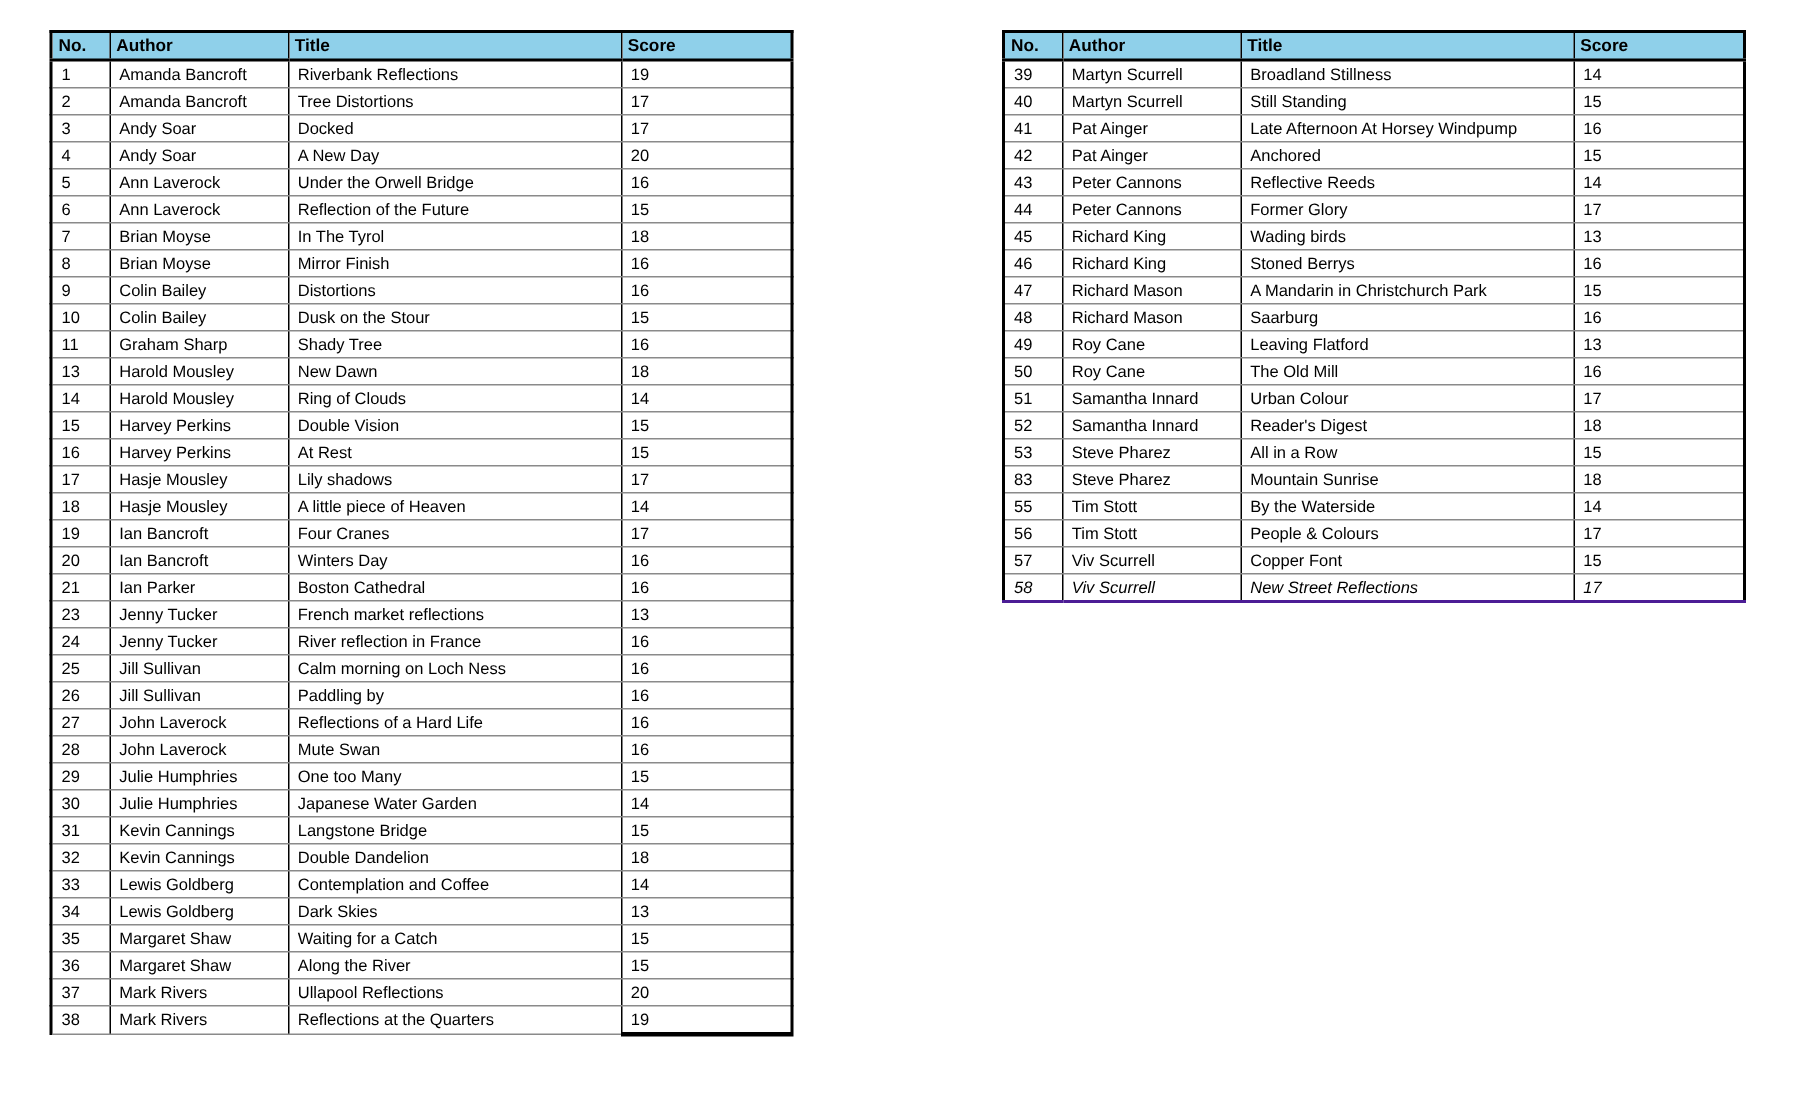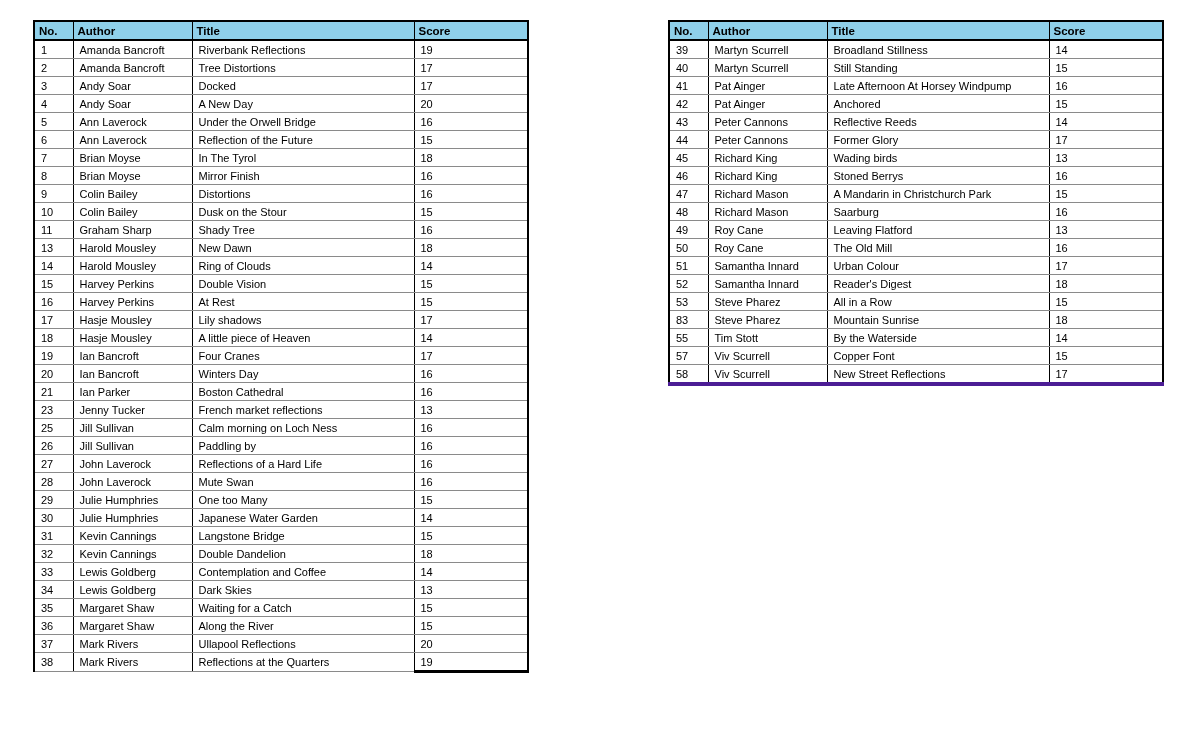--- a/index.html
+++ b/index.html
@@ -57,21 +57,22 @@
     border-bottom: 1px solid #8a8a8a;
     vertical-align: middle;
     white-space: nowrap;
     overflow: hidden;
   }
   
   table.results.left tbody tr:last-child td:last-child {
     border-bottom: 3px solid #000000;
   }
   table.results.right tbody tr:last-child td {
-    border-bottom: 4px solid #4c1d95;
+    border-bottom: 2px solid #4c1d95;
+    font-style: italic;
   }
 </style>
 </head>
 <body>
 
 <div class="page">
 
   <table class="results left">
     <colgroup>
       <col class="c-no">
@@ -208,20 +209,26 @@
           <td>Boston Cathedral</td>
           <td>16</td>
         </tr>
         <tr>
           <td>23</td>
           <td>Jenny Tucker</td>
           <td>French market reflections</td>
           <td>13</td>
         </tr>
         <tr>
+          <td>24</td>
+          <td>Jenny Tucker</td>
+          <td>River reflection in France</td>
+          <td>16</td>
+        </tr>
+        <tr>
           <td>25</td>
           <td>Jill Sullivan</td>
           <td>Calm morning on Loch Ness</td>
           <td>16</td>
         </tr>
         <tr>
           <td>26</td>
           <td>Jill Sullivan</td>
           <td>Paddling by</td>
           <td>16</td>
@@ -413,20 +420,26 @@
           <td>Mountain Sunrise</td>
           <td>18</td>
         </tr>
         <tr>
           <td>55</td>
           <td>Tim Stott</td>
           <td>By the Waterside</td>
           <td>14</td>
         </tr>
         <tr>
+          <td>56</td>
+          <td>Tim Stott</td>
+          <td>People &amp; Colours</td>
+          <td>17</td>
+        </tr>
+        <tr>
           <td>57</td>
           <td>Viv Scurrell</td>
           <td>Copper Font</td>
           <td>15</td>
         </tr>
         <tr>
           <td>58</td>
           <td>Viv Scurrell</td>
           <td>New Street Reflections</td>
           <td>17</td>

